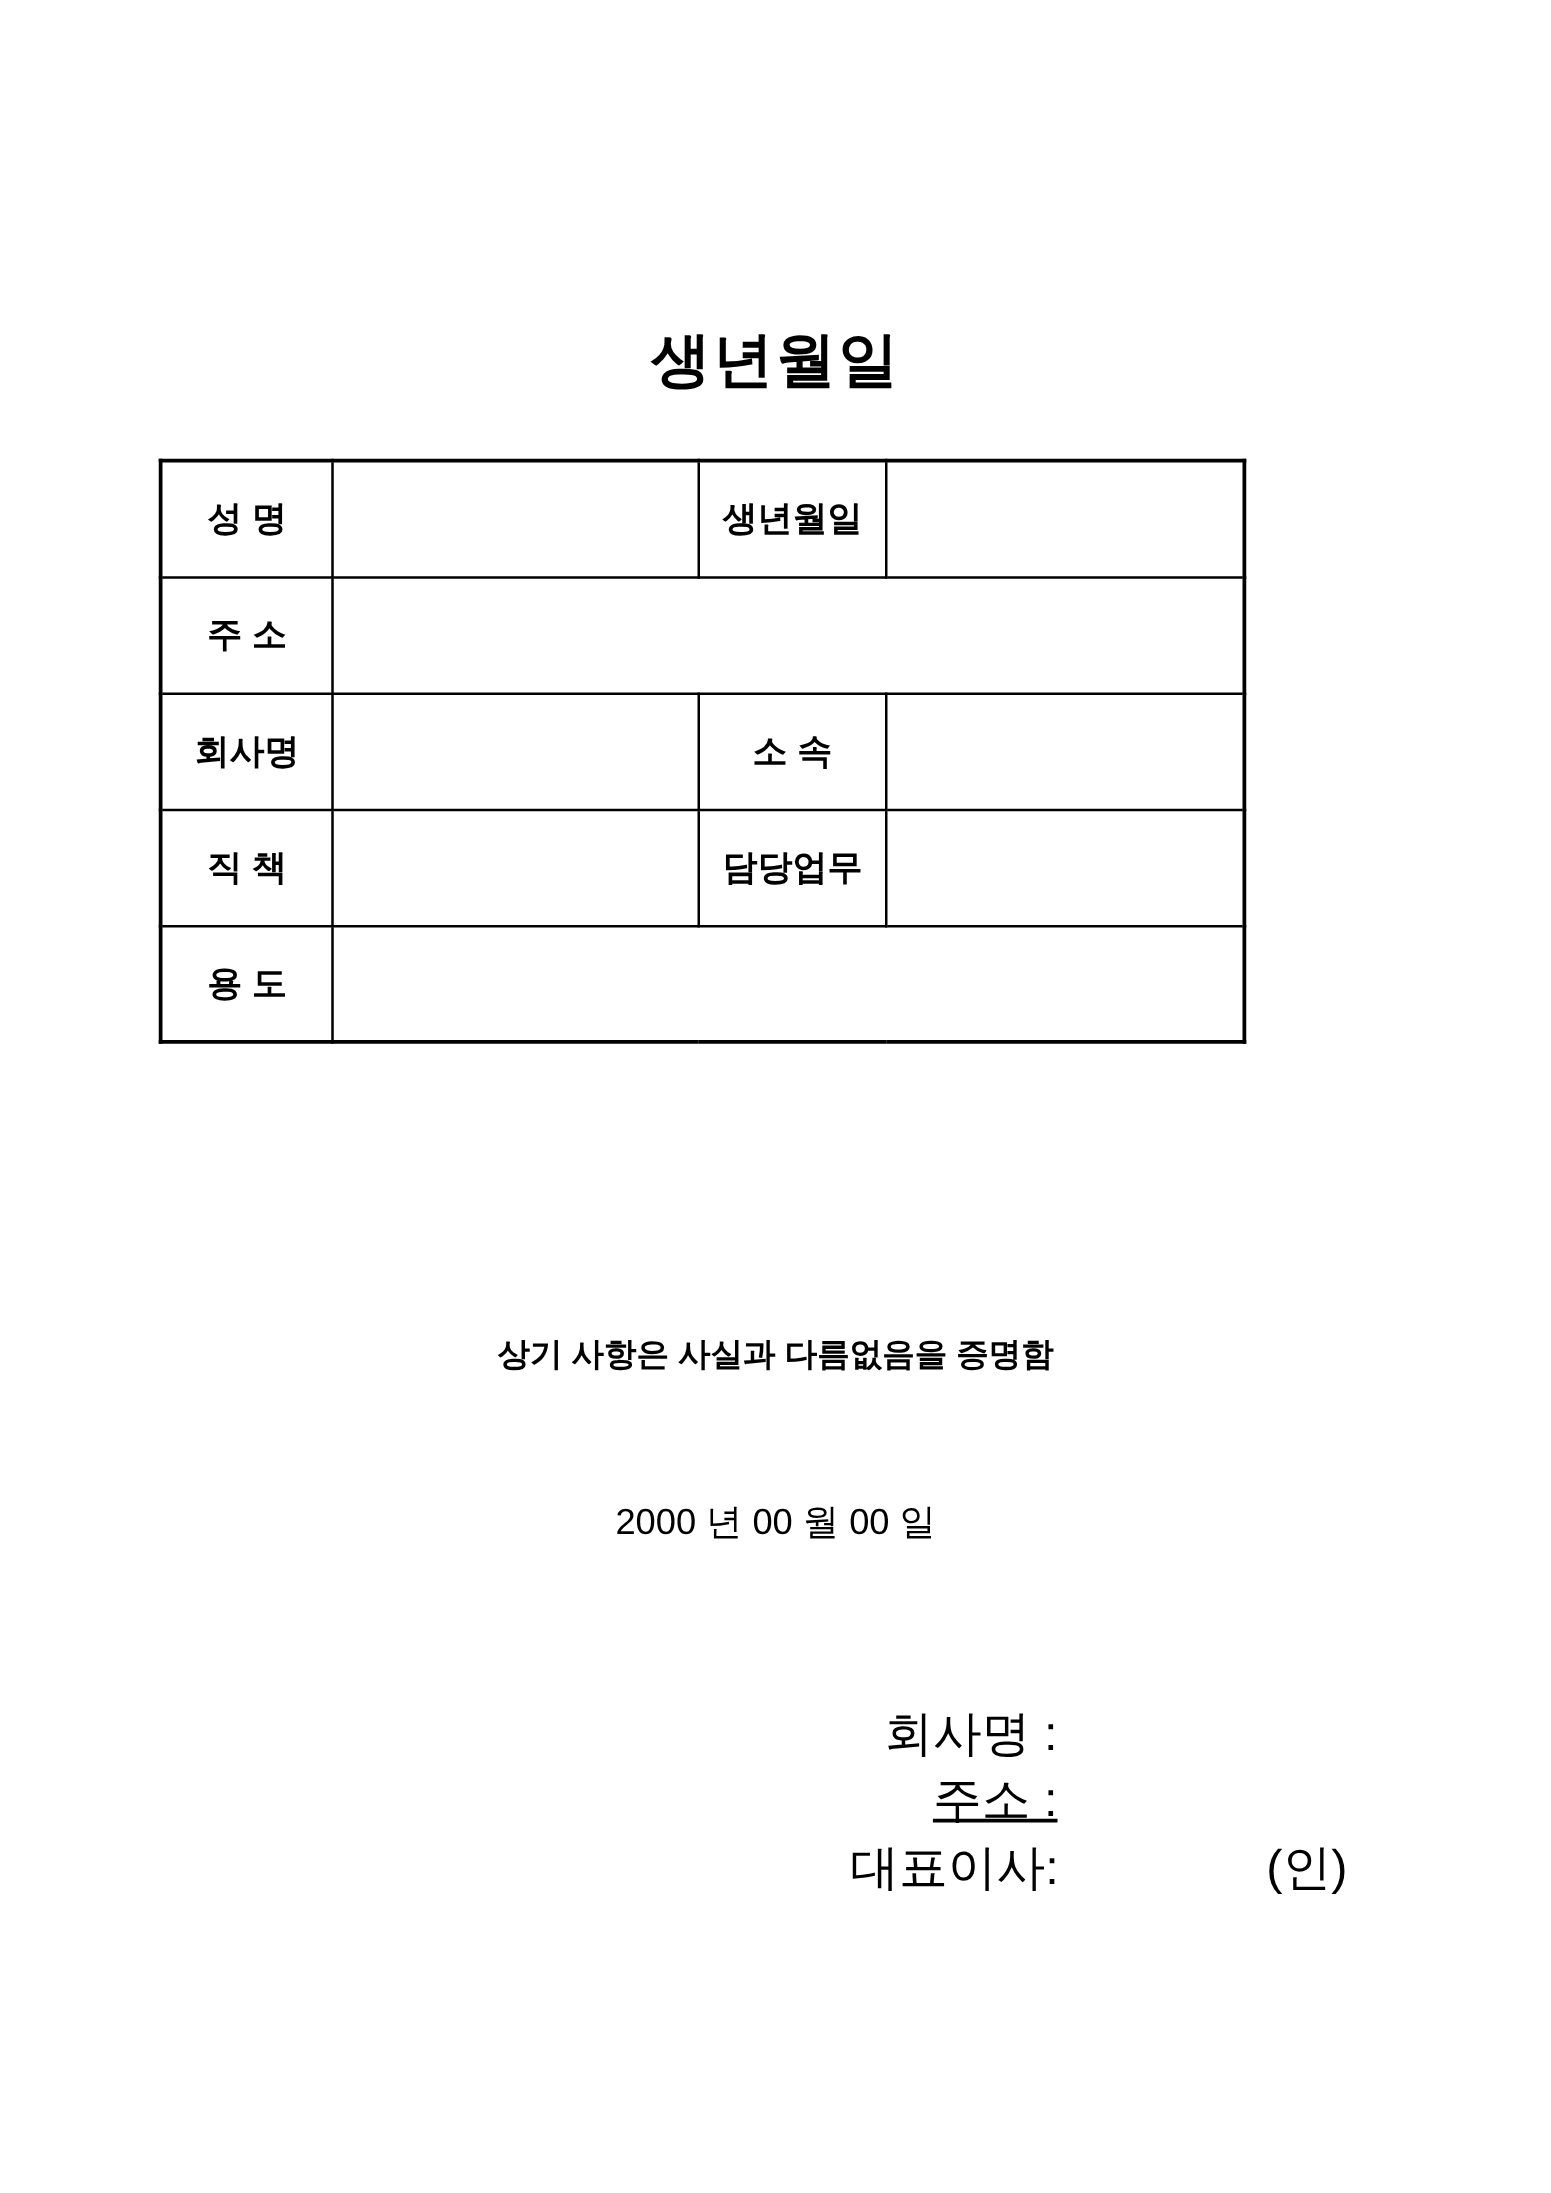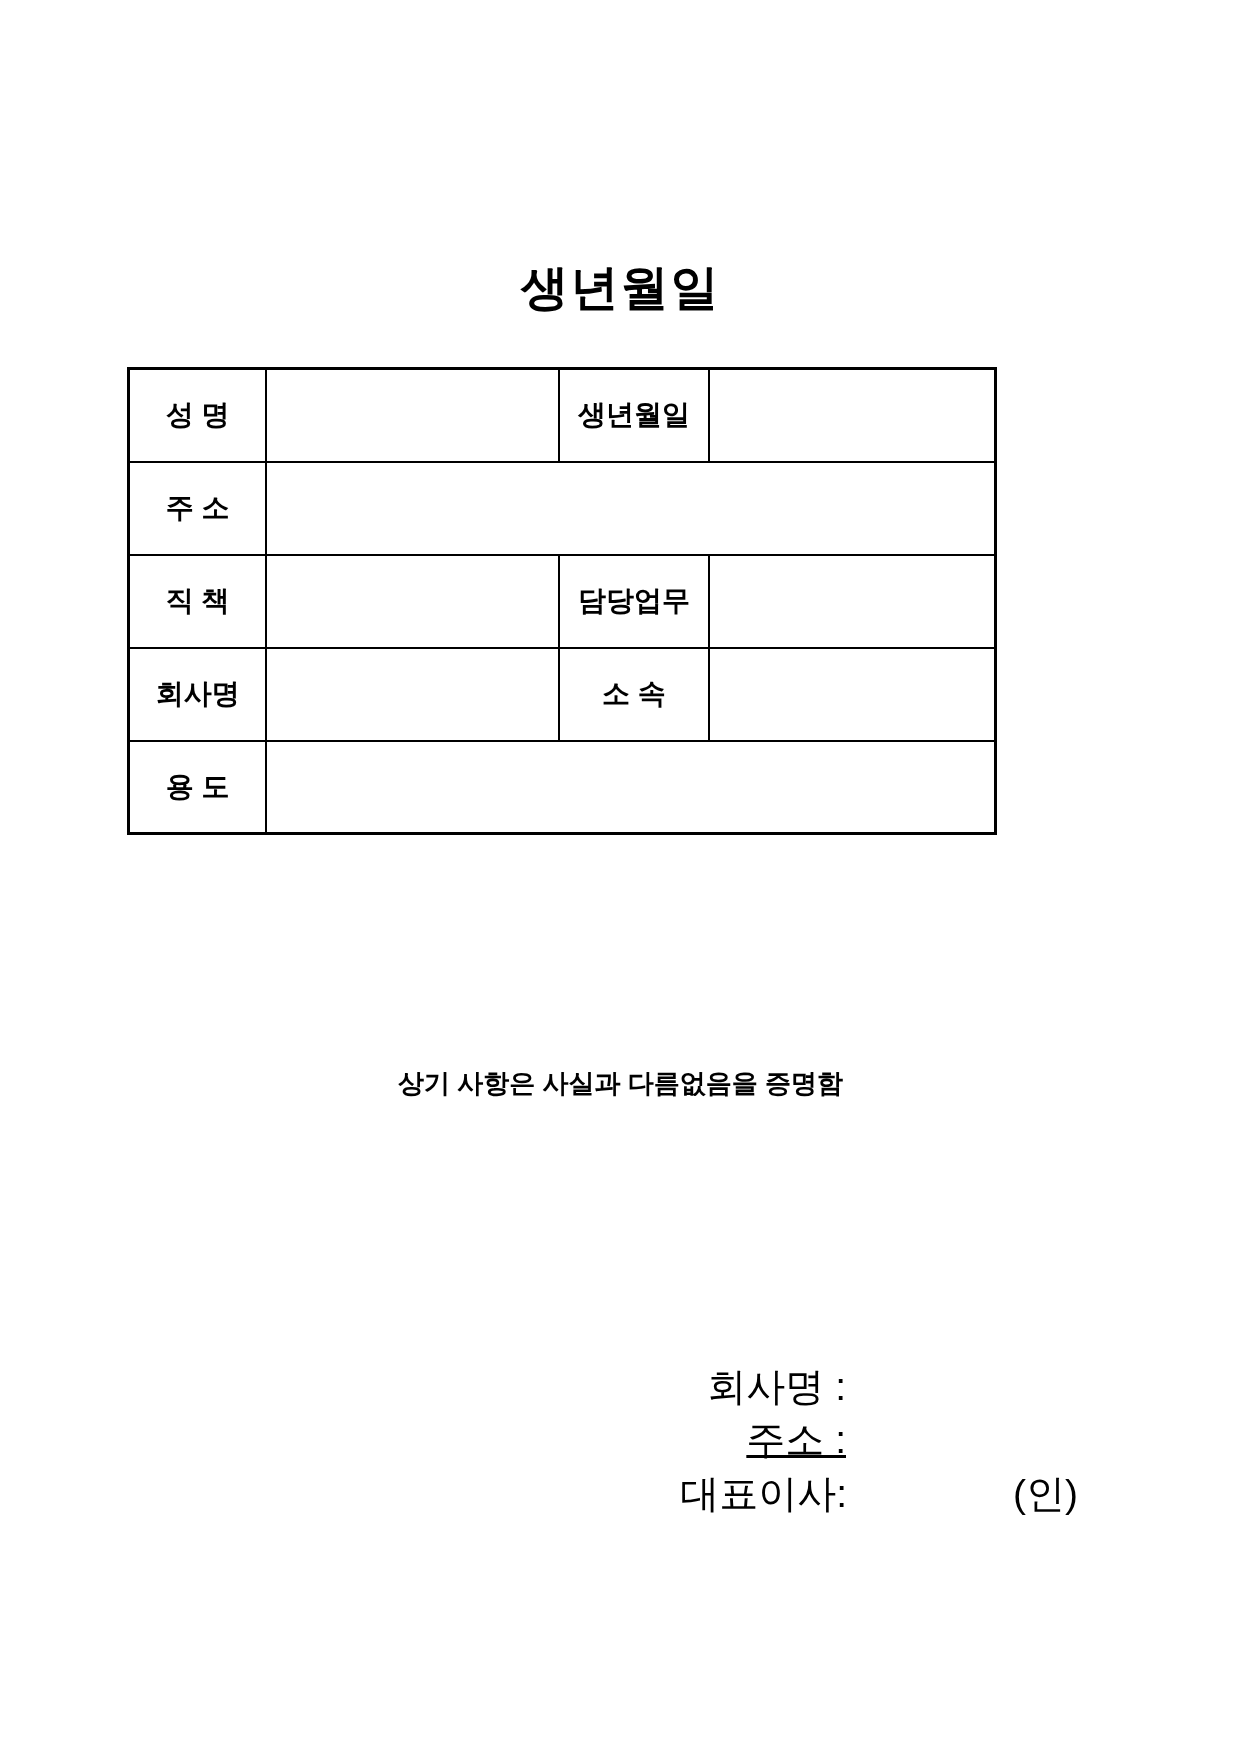--- a/index.html
+++ b/index.html
@@ -100,39 +100,40 @@
         <td class="lbl">성 명</td>
         <td class="val"></td>
         <td class="lbl">생년월일</td>
         <td class="val"></td>
       </tr>
       <tr>
         <td class="lbl">주 소</td>
         <td class="val" colspan="3"></td>
       </tr>
       <tr>
+        <td class="lbl">회사명</td>
+        <td class="val"></td>
+        <td class="lbl">소 속</td>
+        <td class="val"></td>
+      </tr>
+      <tr>
         <td class="lbl">직 책</td>
         <td class="val"></td>
         <td class="lbl">담당업무</td>
-        <td class="val"></td>
-      </tr>
-      <tr>
-        <td class="lbl">회사명</td>
-        <td class="val"></td>
-        <td class="lbl">소 속</td>
         <td class="val"></td>
       </tr>
       <tr>
         <td class="lbl">용 도</td>
         <td class="val" colspan="3"></td>
       </tr>
     </tbody>
   </table>
 
   <div class="statement">상기 사항은 사실과 다름없음을 증명함</div>
 
+  <div class="dateline">2000 년 00 월 00 일</div>
 
   <div class="sig sig-company">회사명 :</div>
   <div class="sig sig-address">주소 :</div>
   <div class="sig sig-ceo">대표이사:</div>
   <div class="sig sig-seal">(인)</div>
 
 </div>
 
 </body></html>

